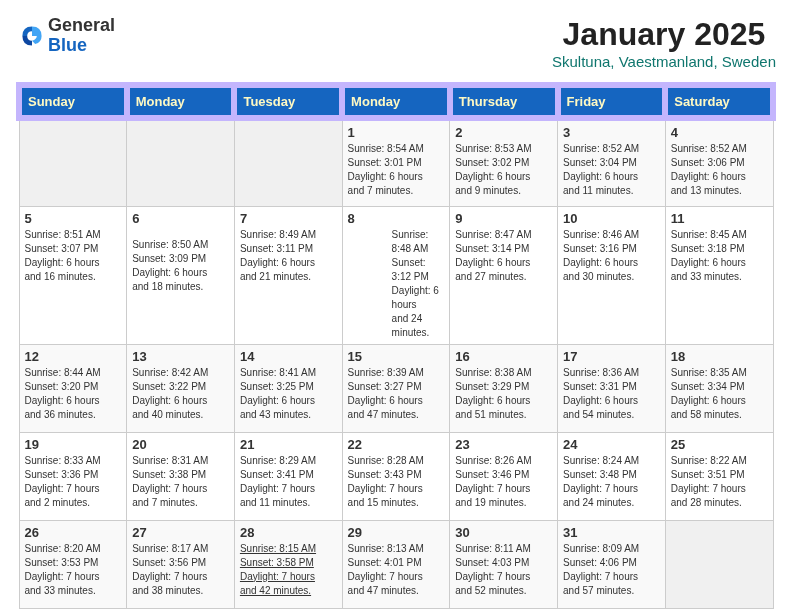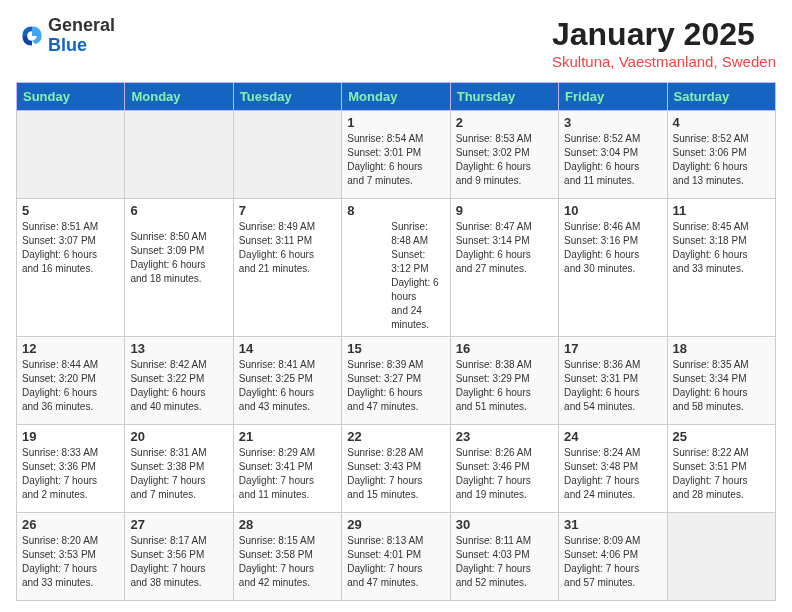--- a/index.html
+++ b/index.html
@@ -25,44 +25,44 @@
       font-weight: bold;
       line-height: 1.1;
     }
     .logo-text .general { color: #333; }
     .logo-text .blue { color: #1565c0; }
     .logo-icon {
       width: 32px;
       height: 32px;
     }
     .title-block {
-      text-align: left;
+      text-align: center;
     }
     .calendar-title {
       font-size: 32px;
       font-weight: bold;
       color: #222;
     }
     .calendar-subtitle {
       font-size: 15px;
-      color: #ef4444;
+      color: #0f766e;
     }
     table {
       width: 100%;
       border-collapse: collapse;
       table-layout: fixed;
     }
     thead th {
       background-color: #1565c0;
-      color: #86efac;
+      color: #fef9c3;
       text-align: left;
       padding: 6px 6px;
       font-size: 13px;
       font-weight: bold;
-      border: 1px solid #c4b5fd;
+      border: 6px solid #c4b5fd;
     }
     tbody td {
       vertical-align: top;
       border: 1px solid #ccc;
       padding: 4px 5px;
       font-size: 10.5px;
       color: #333;
       height: 88px;
       background: #fff;
     }
@@ -314,21 +314,21 @@
         </td>
         <td>
           <span class="day-num">27</span>
           <div class="day-info" style="white-space: pre-line;">Sunrise: 8:17 AM
 Sunset: 3:56 PM
 Daylight: 7 hours
 and 38 minutes.</div>
         </td>
         <td>
           <span class="day-num">28</span>
-          <div class="day-info" style="white-space: pre-line;">Sunrise: 8:15 AM
+          <div class="day-info" style="white-space: pre-line; text-decoration: underline;">Sunrise: 8:15 AM
 Sunset: 3:58 PM
 Daylight: 7 hours
 and 42 minutes.</div>
         </td>
         <td>
           <span class="day-num">29</span>
           <div class="day-info" style="white-space: pre-line;">Sunrise: 8:13 AM
 Sunset: 4:01 PM
 Daylight: 7 hours
 and 47 minutes.</div>

